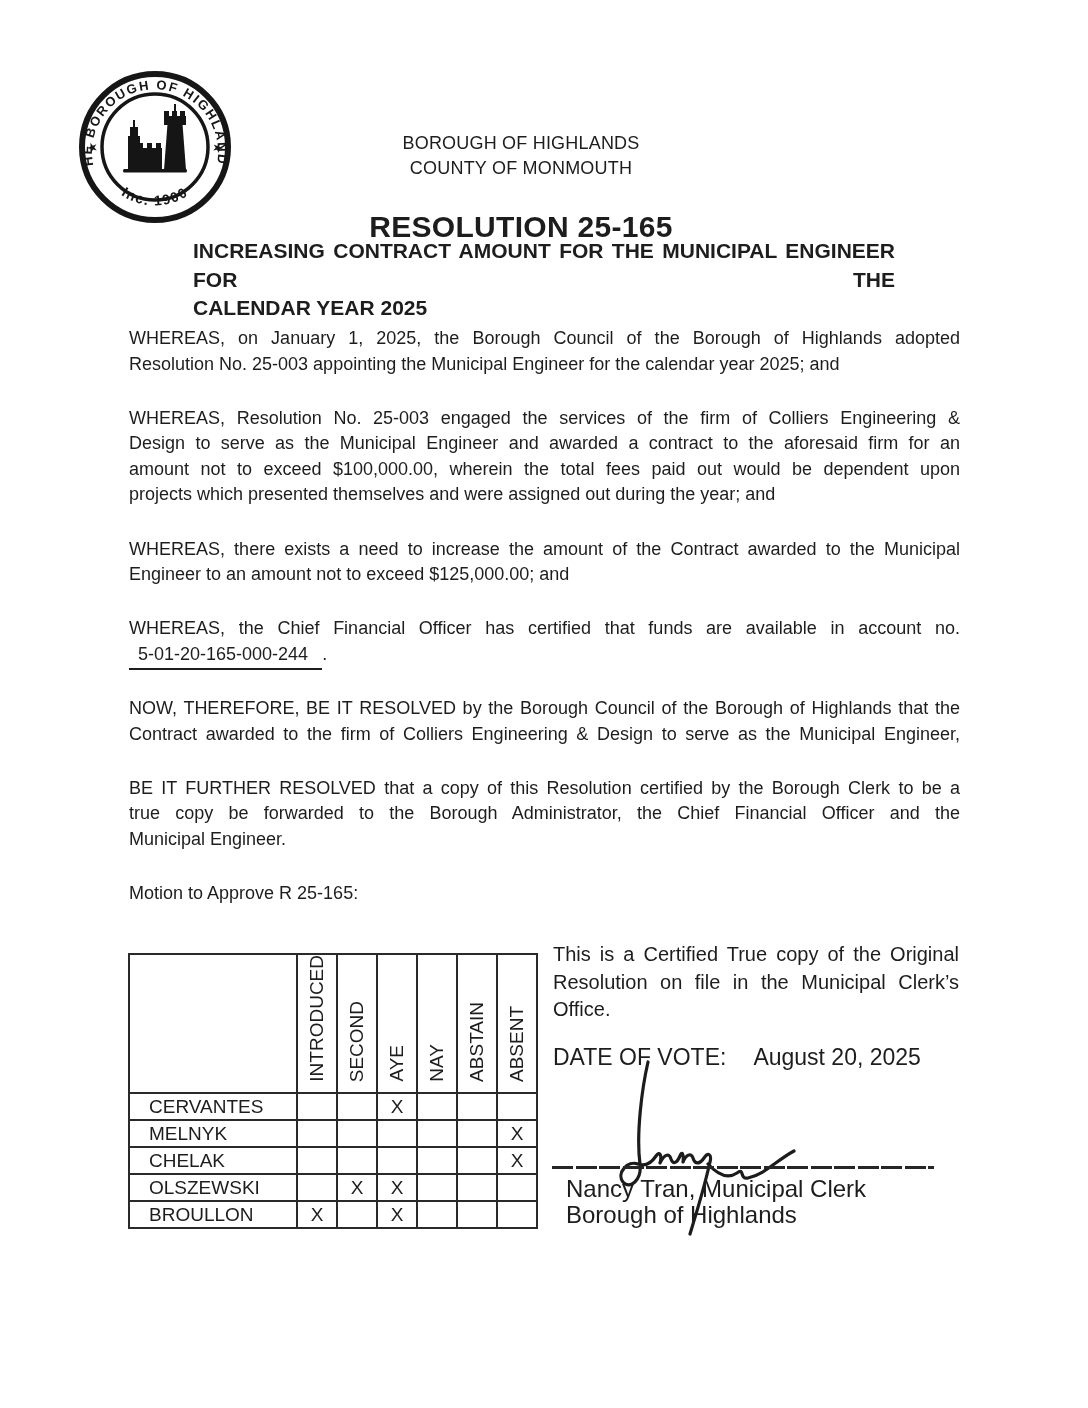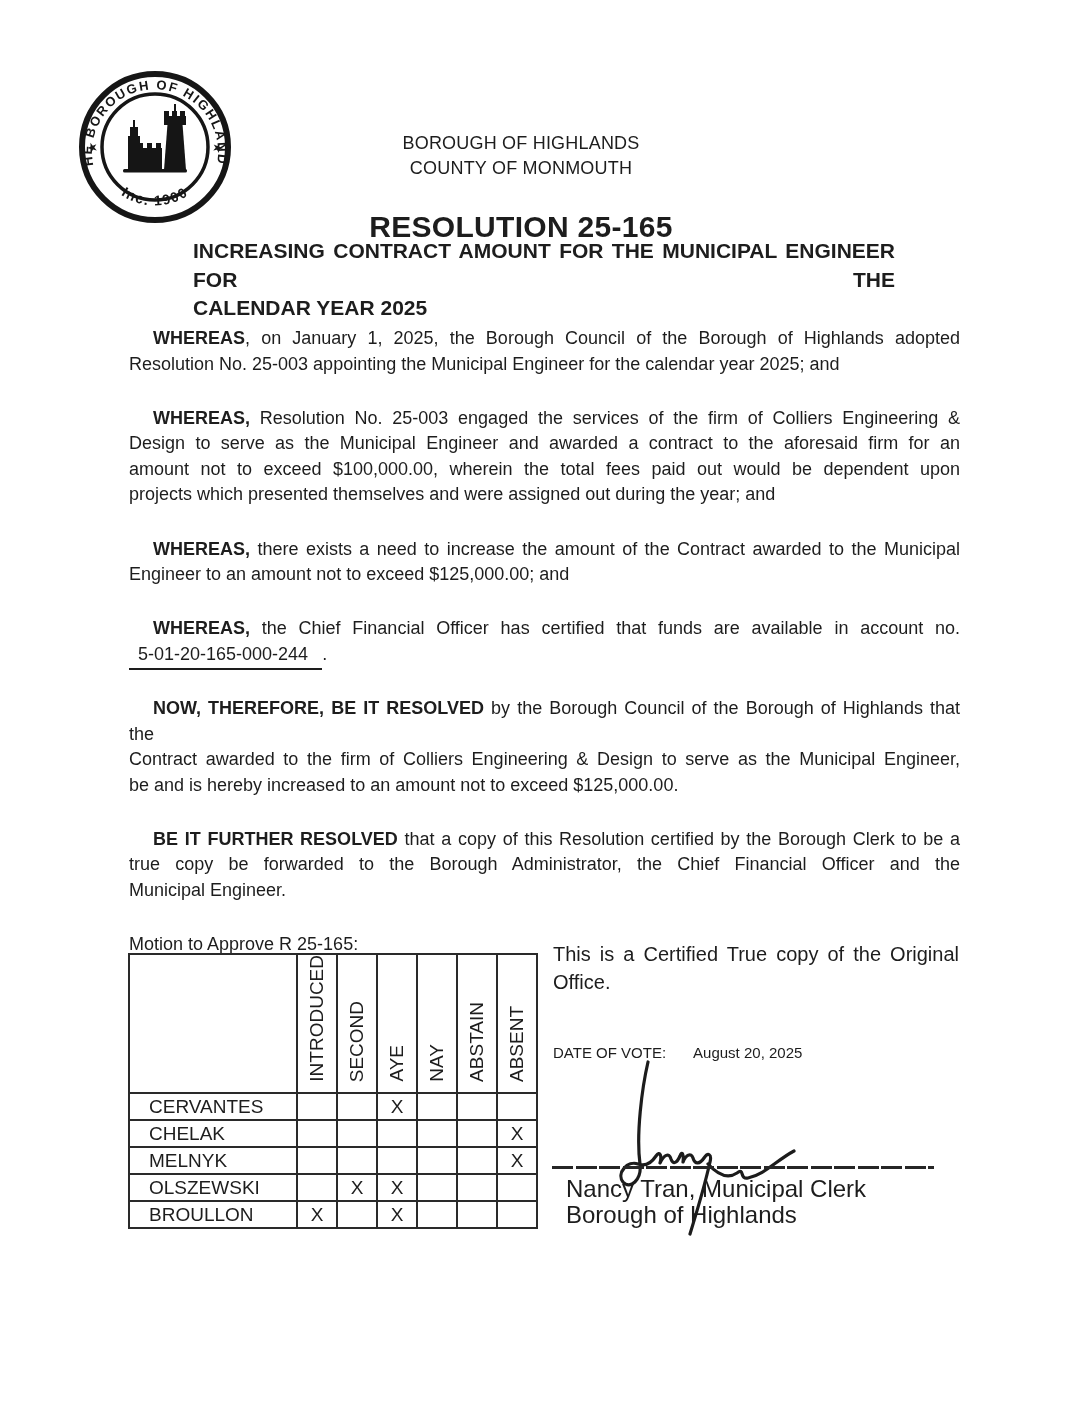--- a/index.html
+++ b/index.html
@@ -15,39 +15,39 @@
   .title{position:absolute;left:0;top:210px;width:1042px;text-align:center;
          font-size:30px;font-weight:bold;letter-spacing:.3px;}
   .subtitle{position:absolute;left:193px;top:237px;width:702px;
             font-weight:bold;font-size:21px;line-height:28.5px;}
   
   .docbody{position:absolute;left:129px;top:326px;width:831px;
            font-size:18px;line-height:25.6px;}
   .para{margin:0 0 28.5px 0;}
   .jline{text-align:justify;text-align-last:justify;}
   .jline.last{text-align-last:left;}
-  .b{font-weight:bold;margin-left:24px;}
+  .b{font-weight:normal;}
   .acct{border-bottom:2.5px solid #1d1d1d;padding:0 14px 4px 9px;}
   .motion{margin-top:0;}
   
   .vote{position:absolute;left:128px;top:953px;border-collapse:collapse;
         table-layout:fixed;font-size:19px;color:#1d1d1d;}
   .vote th,.vote td{border:2px solid #2a2a2a;padding:0;font-weight:normal;}
   .vote thead tr{height:139px;}
   .vote tbody tr{height:27px;}
   .vote th{vertical-align:bottom;text-align:center;padding-bottom:5px;}
   .vert{writing-mode:vertical-rl;transform:rotate(180deg);display:inline-block;
         font-size:19px;line-height:1.05;white-space:nowrap;}
   td.name{text-align:left;padding-left:19px;}
   td.mark{text-align:center;}
   .colname{width:168px;} .colmark{width:40px;}
   
   .cert{position:absolute;left:553px;top:941px;width:406px;
         font-size:20px;line-height:27.5px;}
-  .dateline{position:absolute;left:553px;top:1044px;font-size:15px;white-space:nowrap;}
+  .dateline{position:absolute;left:553px;top:1044px;font-size:23px;white-space:nowrap;}
   .dateline .val{margin-left:27px;}
   .sig-svg{position:absolute;left:596px;top:1048px;width:210px;height:192px;}
   .sigline{position:absolute;left:552px;top:1166px;width:382px;height:2.5px;
            background:repeating-linear-gradient(90deg,#262626 0 21px,rgba(0,0,0,0) 21px 23.5px);}
   .signer{position:absolute;left:566px;top:1176px;font-size:24px;line-height:26px;}
 </style>
 </head>
 <body>
 
 <div class="page">
@@ -113,21 +113,20 @@
         <div class="jline"><span class="b">WHEREAS,</span><span> there exists a need to increase the amount of the Contract awarded to the Municipal</span></div>
         <div class="jline last"><span>Engineer to an amount not to exceed $125,000.00; and</span></div>
       </div>
     <div class="para">
         <div class="jline"><span class="b">WHEREAS,</span><span> the Chief Financial Officer has certified that funds are available in account no.</span></div>
         <div class="jline last"><span class="acct">5-01-20-165-000-244</span><span>.</span></div>
       </div>
     <div class="para">
         <div class="jline"><span class="b">NOW, THEREFORE, BE IT RESOLVED</span><span> by the Borough Council of the Borough of Highlands that the</span></div>
         <div class="jline"><span>Contract awarded to the firm of Colliers Engineering &amp; Design to serve as the Municipal Engineer,</span></div>
-        <div class="jline last"><span>be and is hereby increased to an amount not to exceed $125,000.00.</span></div>
       </div>
     <div class="para">
         <div class="jline"><span class="b">BE IT FURTHER RESOLVED</span><span> that a copy of this Resolution certified by the Borough Clerk to be a</span></div>
         <div class="jline"><span>true copy be forwarded to the Borough Administrator, the Chief Financial Officer and the</span></div>
         <div class="jline last"><span>Municipal Engineer.</span></div>
       </div>
     <div class="motion">Motion to Approve R 25-165:</div>
   </div>
 
   <table class="vote">
@@ -155,30 +154,30 @@
         <tr>
           <td class="name">CERVANTES</td>
           <td class="mark"></td>
           <td class="mark"></td>
           <td class="mark">X</td>
           <td class="mark"></td>
           <td class="mark"></td>
           <td class="mark"></td>
         </tr>
         <tr>
+          <td class="name">MELNYK</td>
+          <td class="mark"></td>
+          <td class="mark"></td>
+          <td class="mark"></td>
+          <td class="mark"></td>
+          <td class="mark"></td>
+          <td class="mark">X</td>
+        </tr>
+        <tr>
           <td class="name">CHELAK</td>
-          <td class="mark"></td>
-          <td class="mark"></td>
-          <td class="mark"></td>
-          <td class="mark"></td>
-          <td class="mark"></td>
-          <td class="mark">X</td>
-        </tr>
-        <tr>
-          <td class="name">MELNYK</td>
           <td class="mark"></td>
           <td class="mark"></td>
           <td class="mark"></td>
           <td class="mark"></td>
           <td class="mark"></td>
           <td class="mark">X</td>
         </tr>
         <tr>
           <td class="name">OLSZEWSKI</td>
           <td class="mark"></td>
@@ -195,20 +194,21 @@
           <td class="mark">X</td>
           <td class="mark"></td>
           <td class="mark"></td>
           <td class="mark"></td>
         </tr>
       </tbody>
   </table>
 
   <div class="cert">
       <div class="jline"><span>This is a Certified True copy of the Original</span></div>
+      <div class="jline"><span>Resolution on file in the Municipal Clerk’s</span></div>
       <div class="jline last"><span>Office.</span></div>
     </div>
 
   <div class="dateline">
     <span>DATE OF VOTE:</span><span class="val">August 20, 2025</span>
   </div>
 
   <svg class="sig-svg" viewBox="0 0 210 192" aria-hidden="true">
     <path d="M 52,14 C 46,40 40,86 44,116 C 46,132 34,142 27,134 C 20,125 32,112 42,116
              C 50,119 56,114 60,108 C 64,102 66,108 64,115 C 68,107 73,104 75,111

